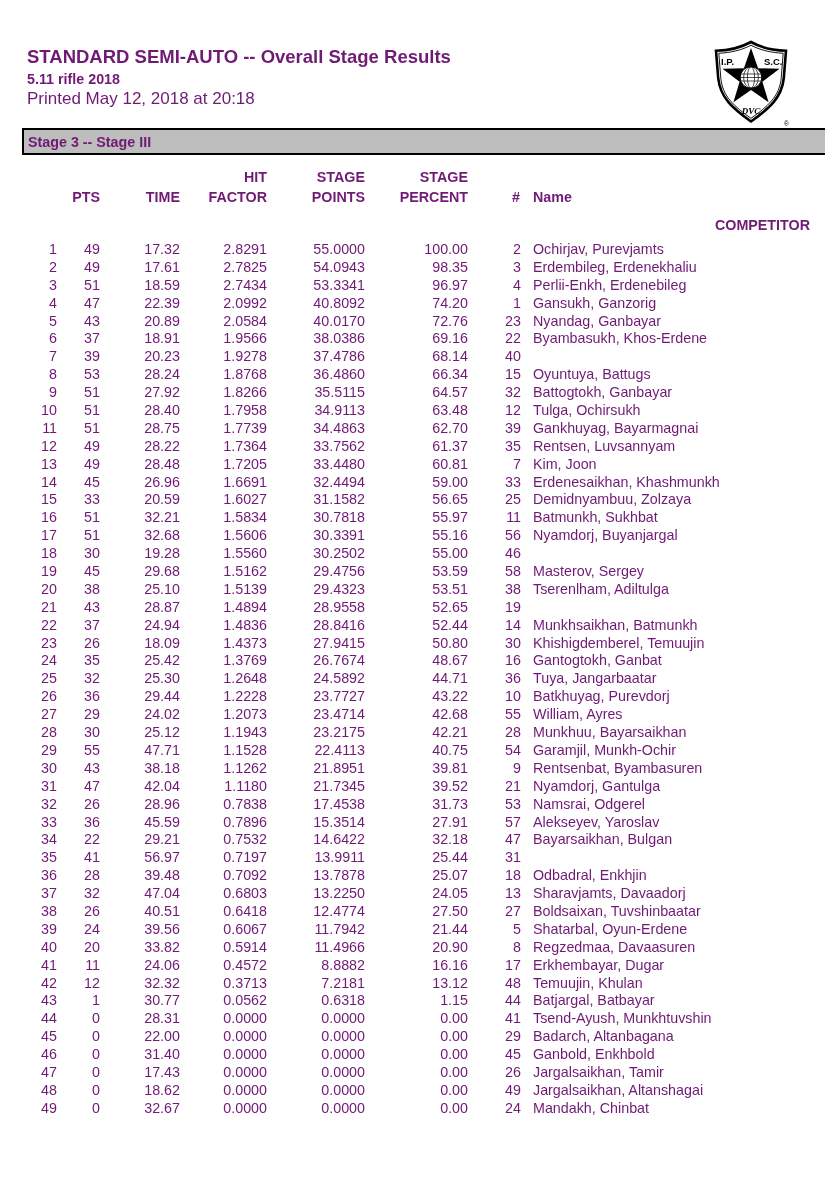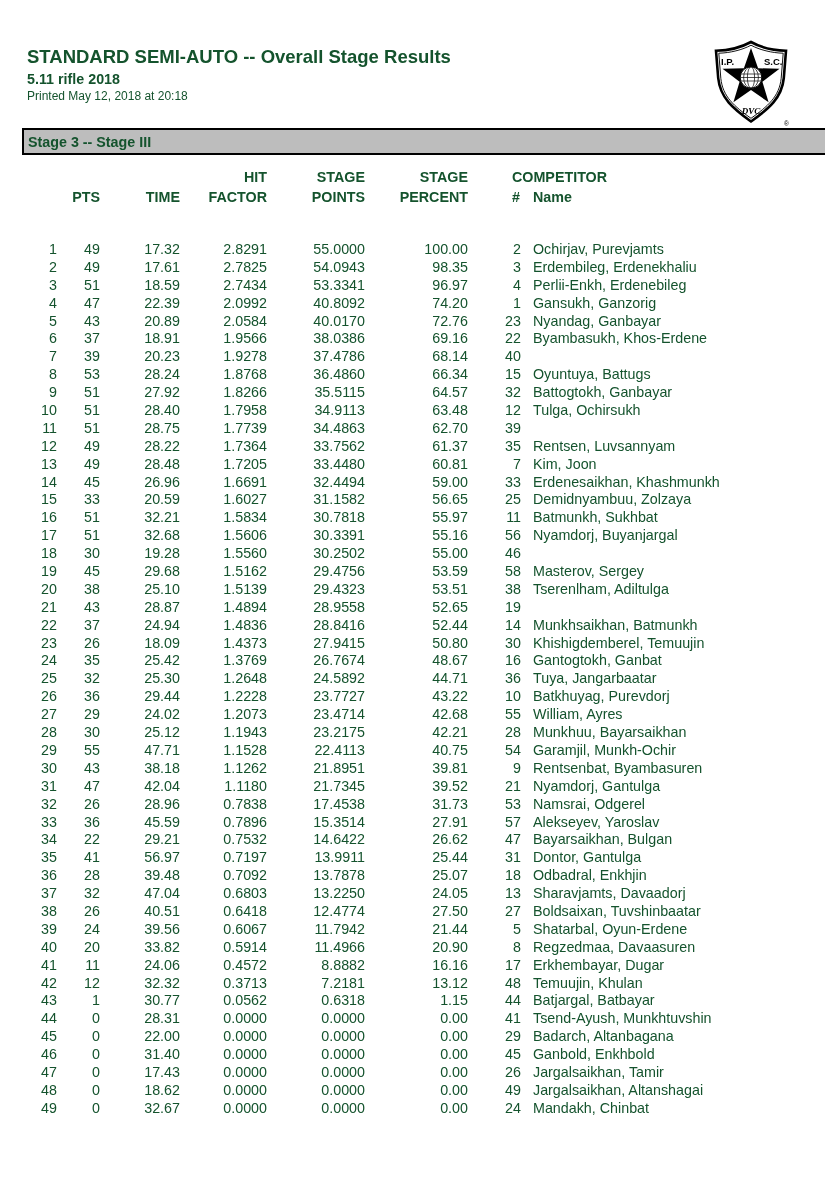--- a/index.html
+++ b/index.html
@@ -1,38 +1,38 @@
 <!DOCTYPE html>
 <html><head>
 <meta charset="utf-8">
 <style>
   html,body{margin:0;padding:0;background:#fff;}
   .page{
     position:relative;width:825px;height:1185px;background:#ffffff;
-    font-family:"Liberation Sans",sans-serif;color:#14532d;overflow:hidden;
+    font-family:"Liberation Sans",sans-serif;color:#701a75;overflow:hidden;
   }
   .title{position:absolute;left:27px;top:46px;font-size:18.5px;font-weight:bold;white-space:nowrap;}
   .subtitle{position:absolute;left:27px;top:71px;font-size:14.3px;font-weight:bold;white-space:nowrap;}
-  .printed{position:absolute;left:27px;top:89px;font-size:12px;white-space:nowrap;}
+  .printed{position:absolute;left:27px;top:89px;font-size:17px;white-space:nowrap;}
   .logo{position:absolute;left:711px;top:40px;width:82px;height:88px;}
   .banner{
     position:absolute;left:22px;top:128px;width:807px;height:27px;box-sizing:border-box;
     background:#bdbdbd;border:2px solid #000;display:flex;align-items:center;
     padding-left:4px;font-size:14.3px;font-weight:bold;
   }
   .thead{position:absolute;left:22px;top:167px;width:788px;font-size:14.3px;font-weight:bold;}
   .tbody{position:absolute;left:22px;top:241px;width:788px;font-size:14.3px;}
   .trow{
     display:grid;grid-template-columns:35px 43px 80px 87px 98px 103px 53px 1fr;
     height:17.9px;line-height:17.9px;
   }
   .thead .trow{height:20px;line-height:20px;}
   .cell{text-align:right;white-space:nowrap;overflow:visible;}
   .c-name{text-align:left;padding-left:12px;}
-  .c-comp-span{grid-column:7/9;text-align:left;padding-left:44px;}
+  .c-comp-span{grid-column:7/9;text-align:right;padding-left:44px;margin-top:48px;}
   .c-hash{text-align:left;padding-left:44px;}
 </style>
 </head>
 <body>
 
 <div class="page">
 
   <div class="title">STANDARD SEMI-AUTO -- Overall Stage Results</div>
   <div class="subtitle">5.11 rifle 2018</div>
   <div class="printed">Printed May 12, 2018 at 20:18</div>
@@ -182,20 +182,21 @@
         <div class="cell c-name">Tulga, Ochirsukh</div>
       </div>
       <div class="trow">
         <div class="cell">11</div>
         <div class="cell">51</div>
         <div class="cell">28.75</div>
         <div class="cell">1.7739</div>
         <div class="cell">34.4863</div>
         <div class="cell">62.70</div>
         <div class="cell">39</div>
+        <div class="cell c-name">Gankhuyag, Bayarmagnai</div>
       </div>
       <div class="trow">
         <div class="cell">12</div>
         <div class="cell">49</div>
         <div class="cell">28.22</div>
         <div class="cell">1.7364</div>
         <div class="cell">33.7562</div>
         <div class="cell">61.37</div>
         <div class="cell">35</div>
         <div class="cell c-name">Rentsen, Luvsannyam</div>
@@ -407,33 +408,32 @@
         <div class="cell">27.91</div>
         <div class="cell">57</div>
         <div class="cell c-name">Alekseyev, Yaroslav</div>
       </div>
       <div class="trow">
         <div class="cell">34</div>
         <div class="cell">22</div>
         <div class="cell">29.21</div>
         <div class="cell">0.7532</div>
         <div class="cell">14.6422</div>
-        <div class="cell">26.62</div>
+        <div class="cell">32.18</div>
         <div class="cell">47</div>
         <div class="cell c-name">Bayarsaikhan, Bulgan</div>
       </div>
       <div class="trow">
         <div class="cell">35</div>
         <div class="cell">41</div>
         <div class="cell">56.97</div>
         <div class="cell">0.7197</div>
         <div class="cell">13.9911</div>
         <div class="cell">25.44</div>
         <div class="cell">31</div>
-        <div class="cell c-name">Dontor, Gantulga</div>
       </div>
       <div class="trow">
         <div class="cell">36</div>
         <div class="cell">28</div>
         <div class="cell">39.48</div>
         <div class="cell">0.7092</div>
         <div class="cell">13.7878</div>
         <div class="cell">25.07</div>
         <div class="cell">18</div>
         <div class="cell c-name">Odbadral, Enkhjin</div>

